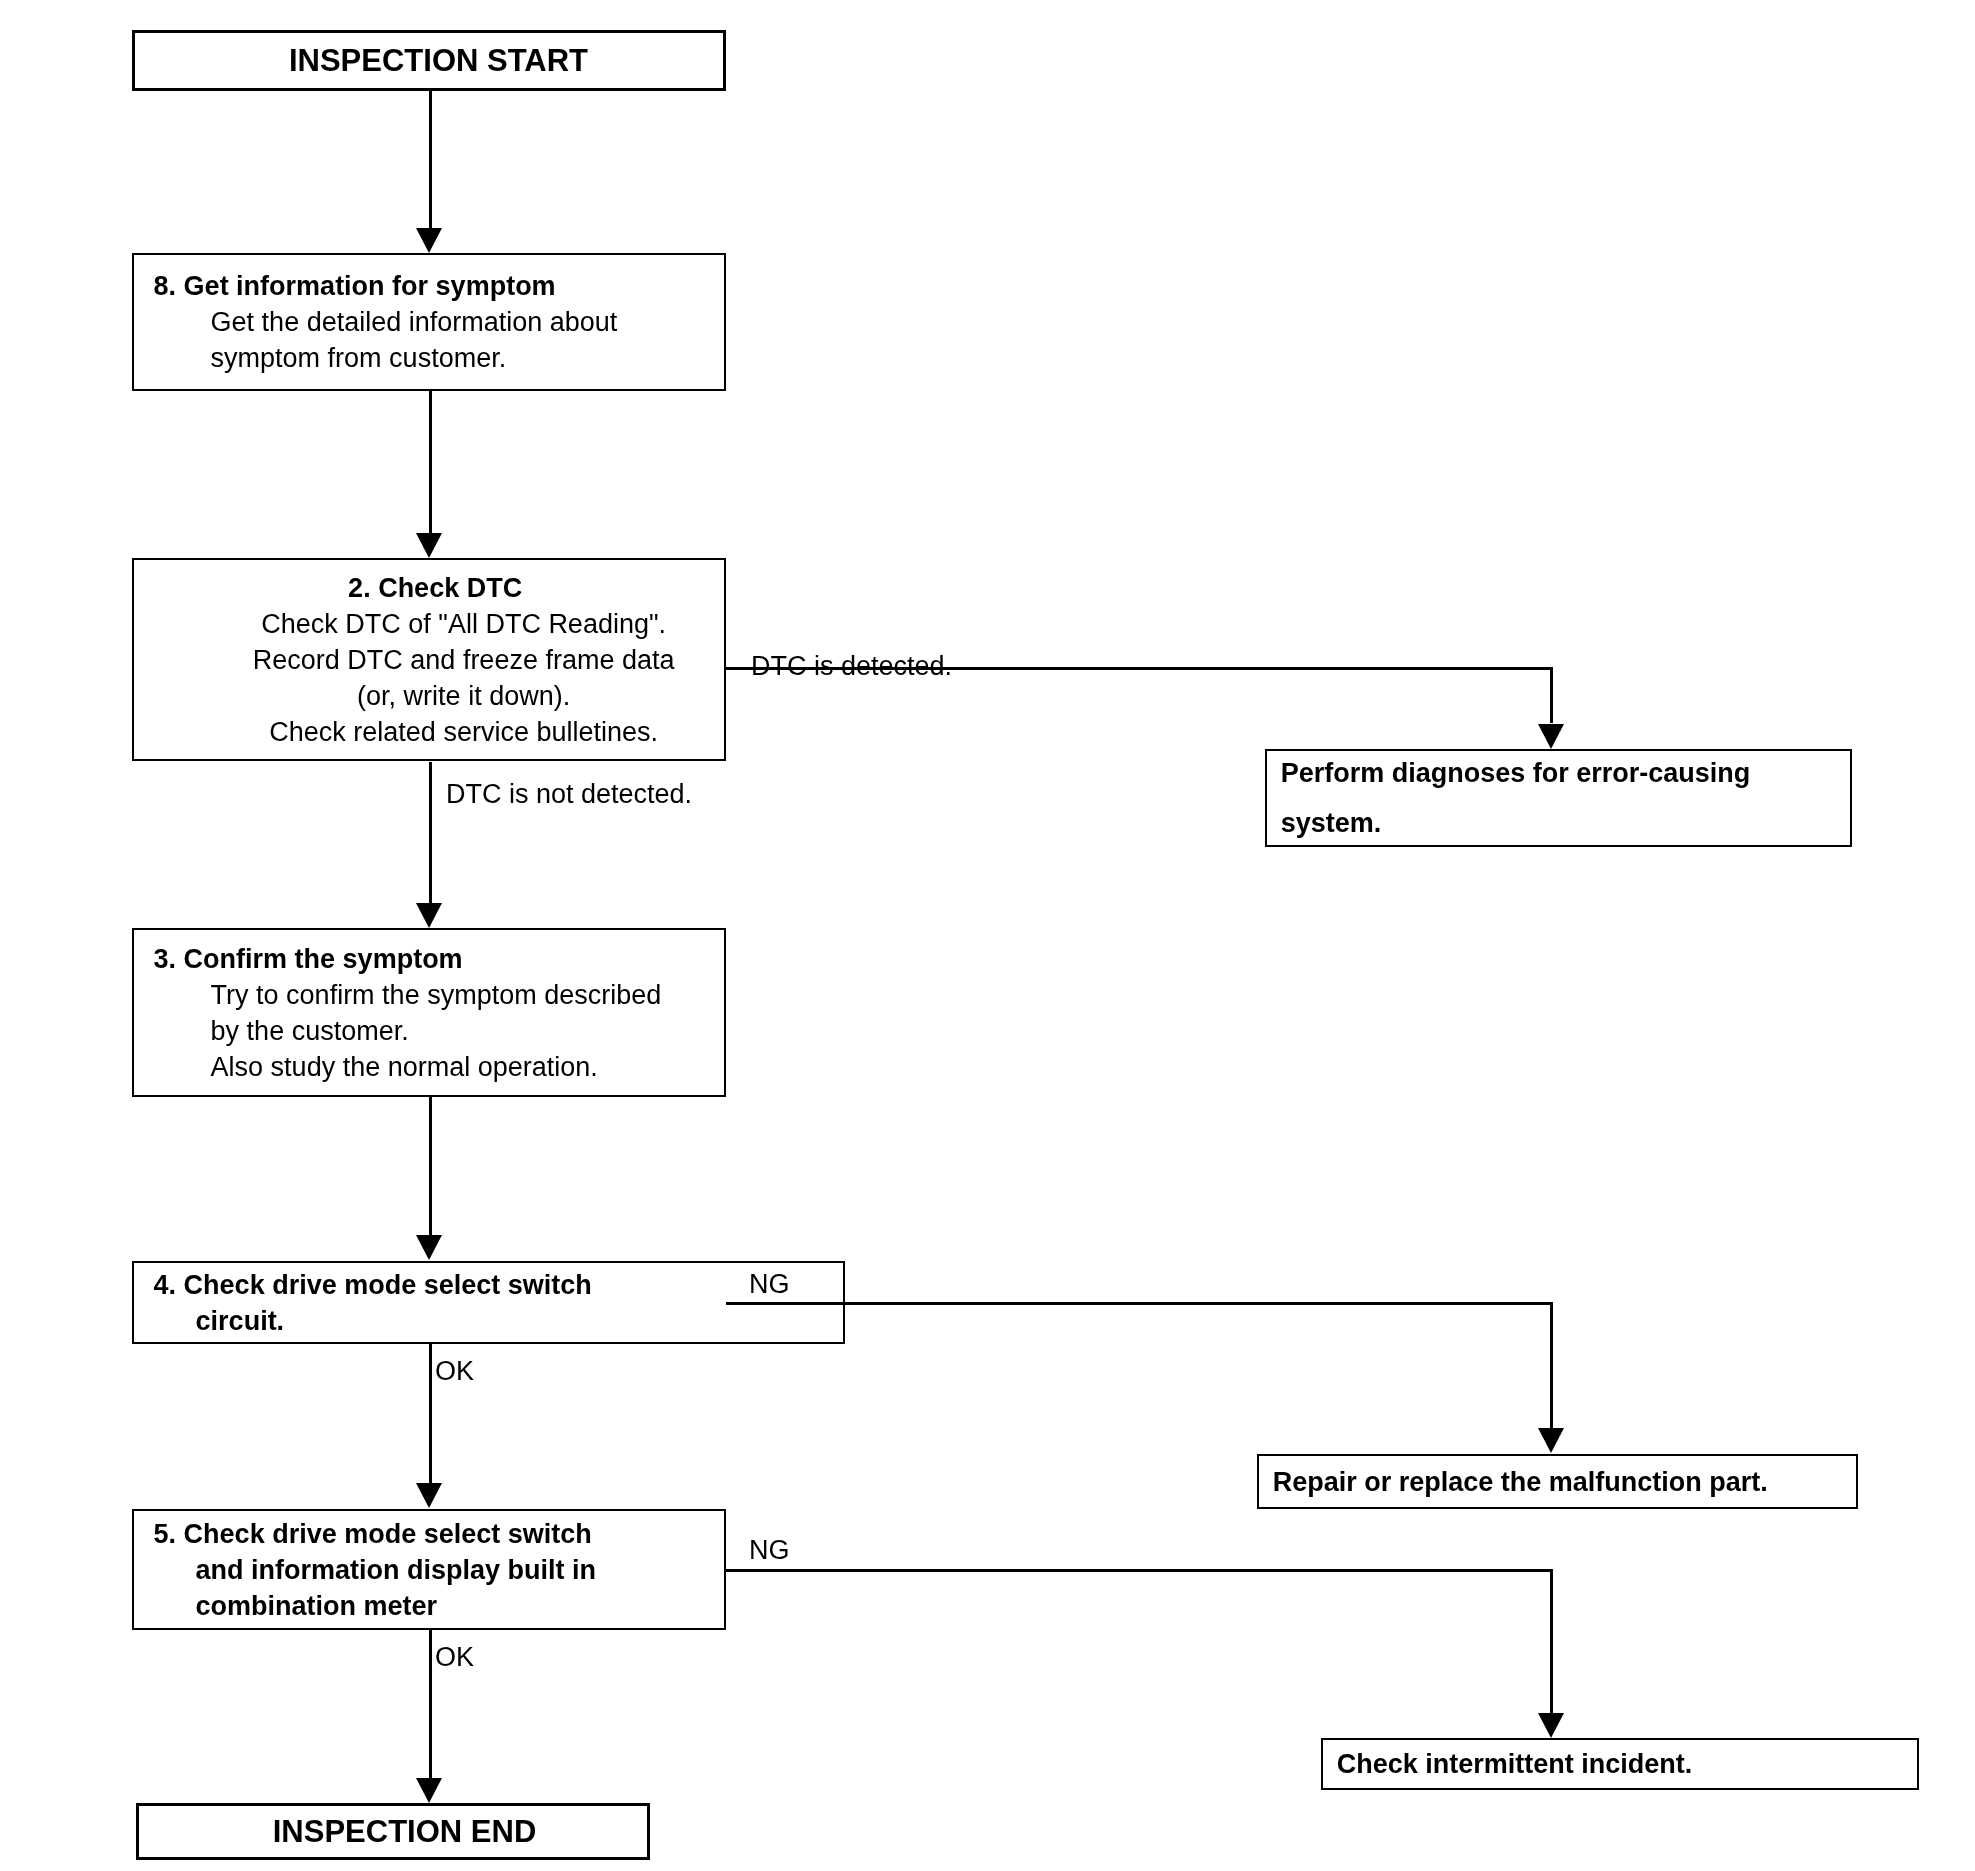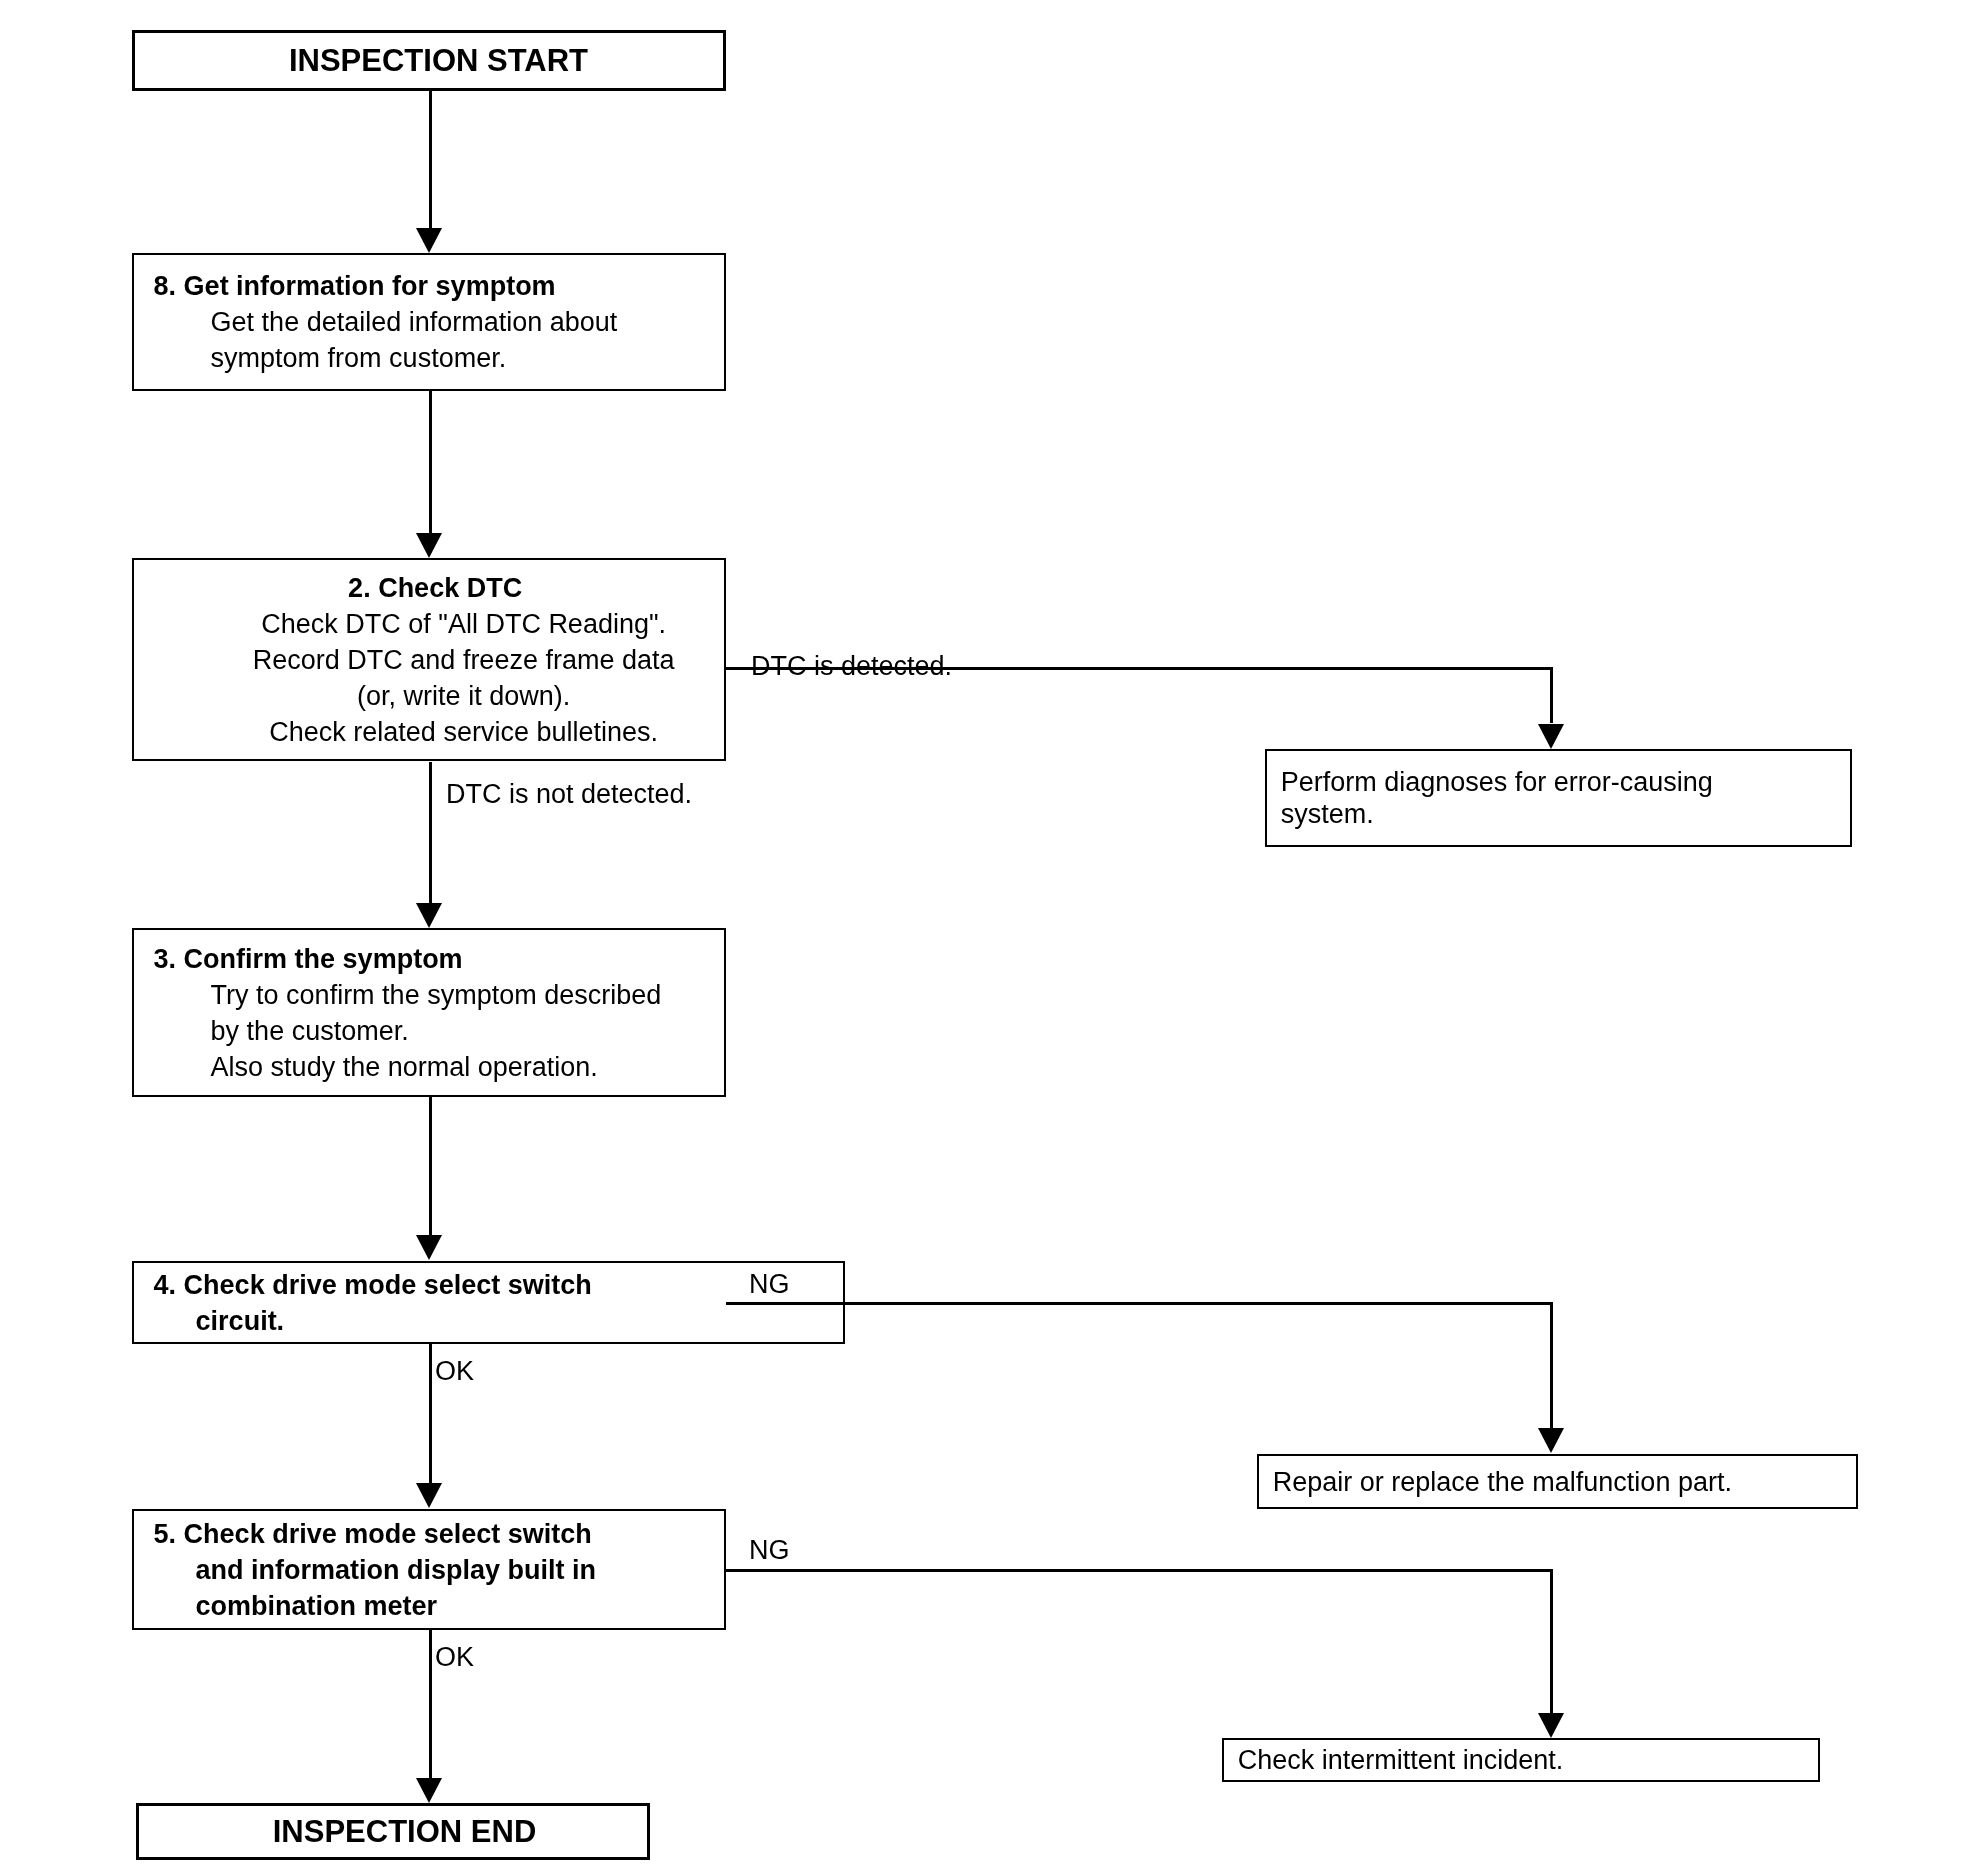--- a/index.html
+++ b/index.html
@@ -50,22 +50,22 @@
     font-weight: normal;
     line-height: 36px;
     margin-left: 57px;
     white-space: pre-line;
   }
   .action {
     padding: 0 9.8px 0 13.7px;
   }
   .action-label {
     font-size: 27px;
-    font-weight: normal;
-    line-height: 32px;
+    font-weight: bold;
+    line-height: 50px;
     white-space: pre-line;
   }
   .vline {
     position: absolute;
     width: 2.9px;
     background: #000000;
   }
   .hline {
     position: absolute;
     height: 2.9px;
@@ -161,21 +161,21 @@
     <div class="step-title">5. Check drive mode select switch
 and information display built in
 combination meter</div>
   </div>
 
   <div class="edge-label" style="left:749px; top:1534px;">NG</div>
   <div class="hline" style="left:726px; top:1569px; width:827px;"></div>
   <div class="vline" style="left:1550px; top:1569px; height:144px;"></div>
   <div class="arrow-down" style="left:1538px; top:1713px;"></div>
 
-  <div class="box action" style="left:1222px; top:1738px; width:598px; height:44px;">
+  <div class="box action" style="left:1321px; top:1738px; width:598px; height:52px;">
     <div class="action-label">Check intermittent incident.</div>
   </div>
 
   <div class="vline" style="left:429px; top:1630px; height:148px;"></div>
   <div class="edge-label" style="left:435px; top:1641px;">OK</div>
   <div class="arrow-down" style="left:416px; top:1778px;"></div>
 
   <div class="box terminal" style="left:136px; top:1803px; width:514px; height:57px;padding-left:23px;">
     <div class="t-label">INSPECTION END</div>
   </div>

